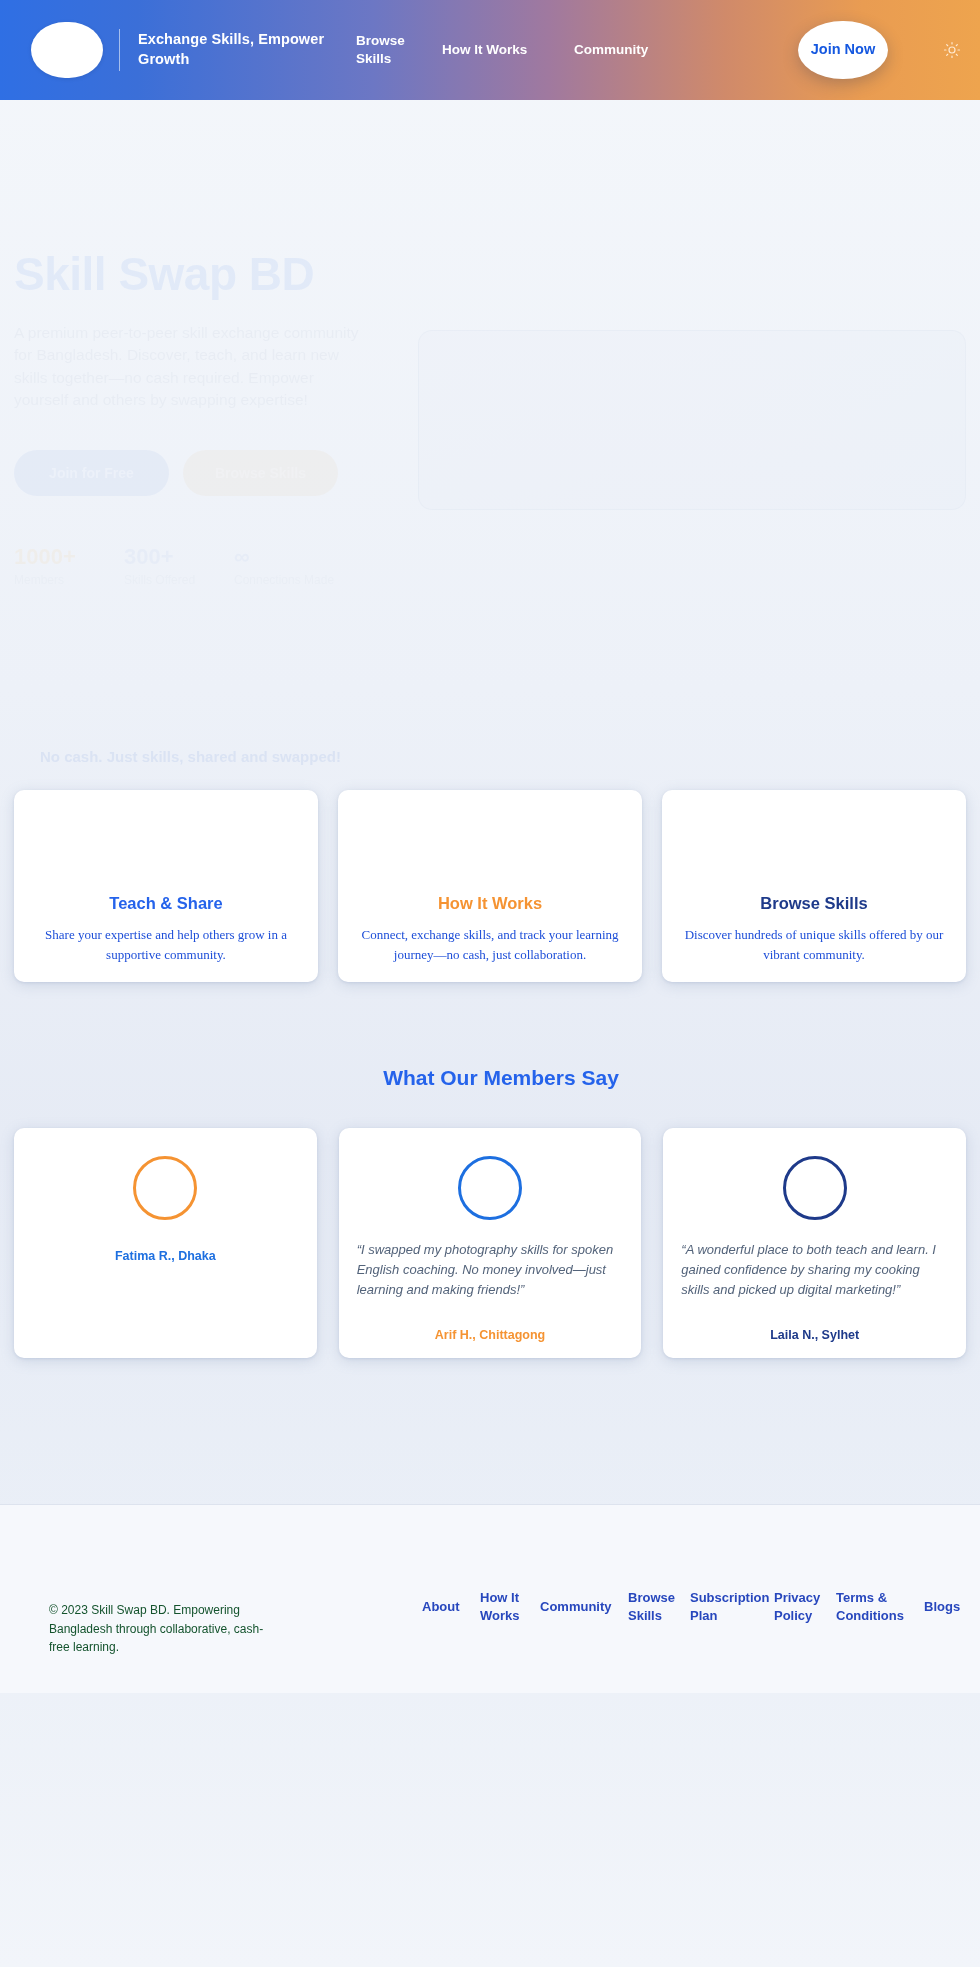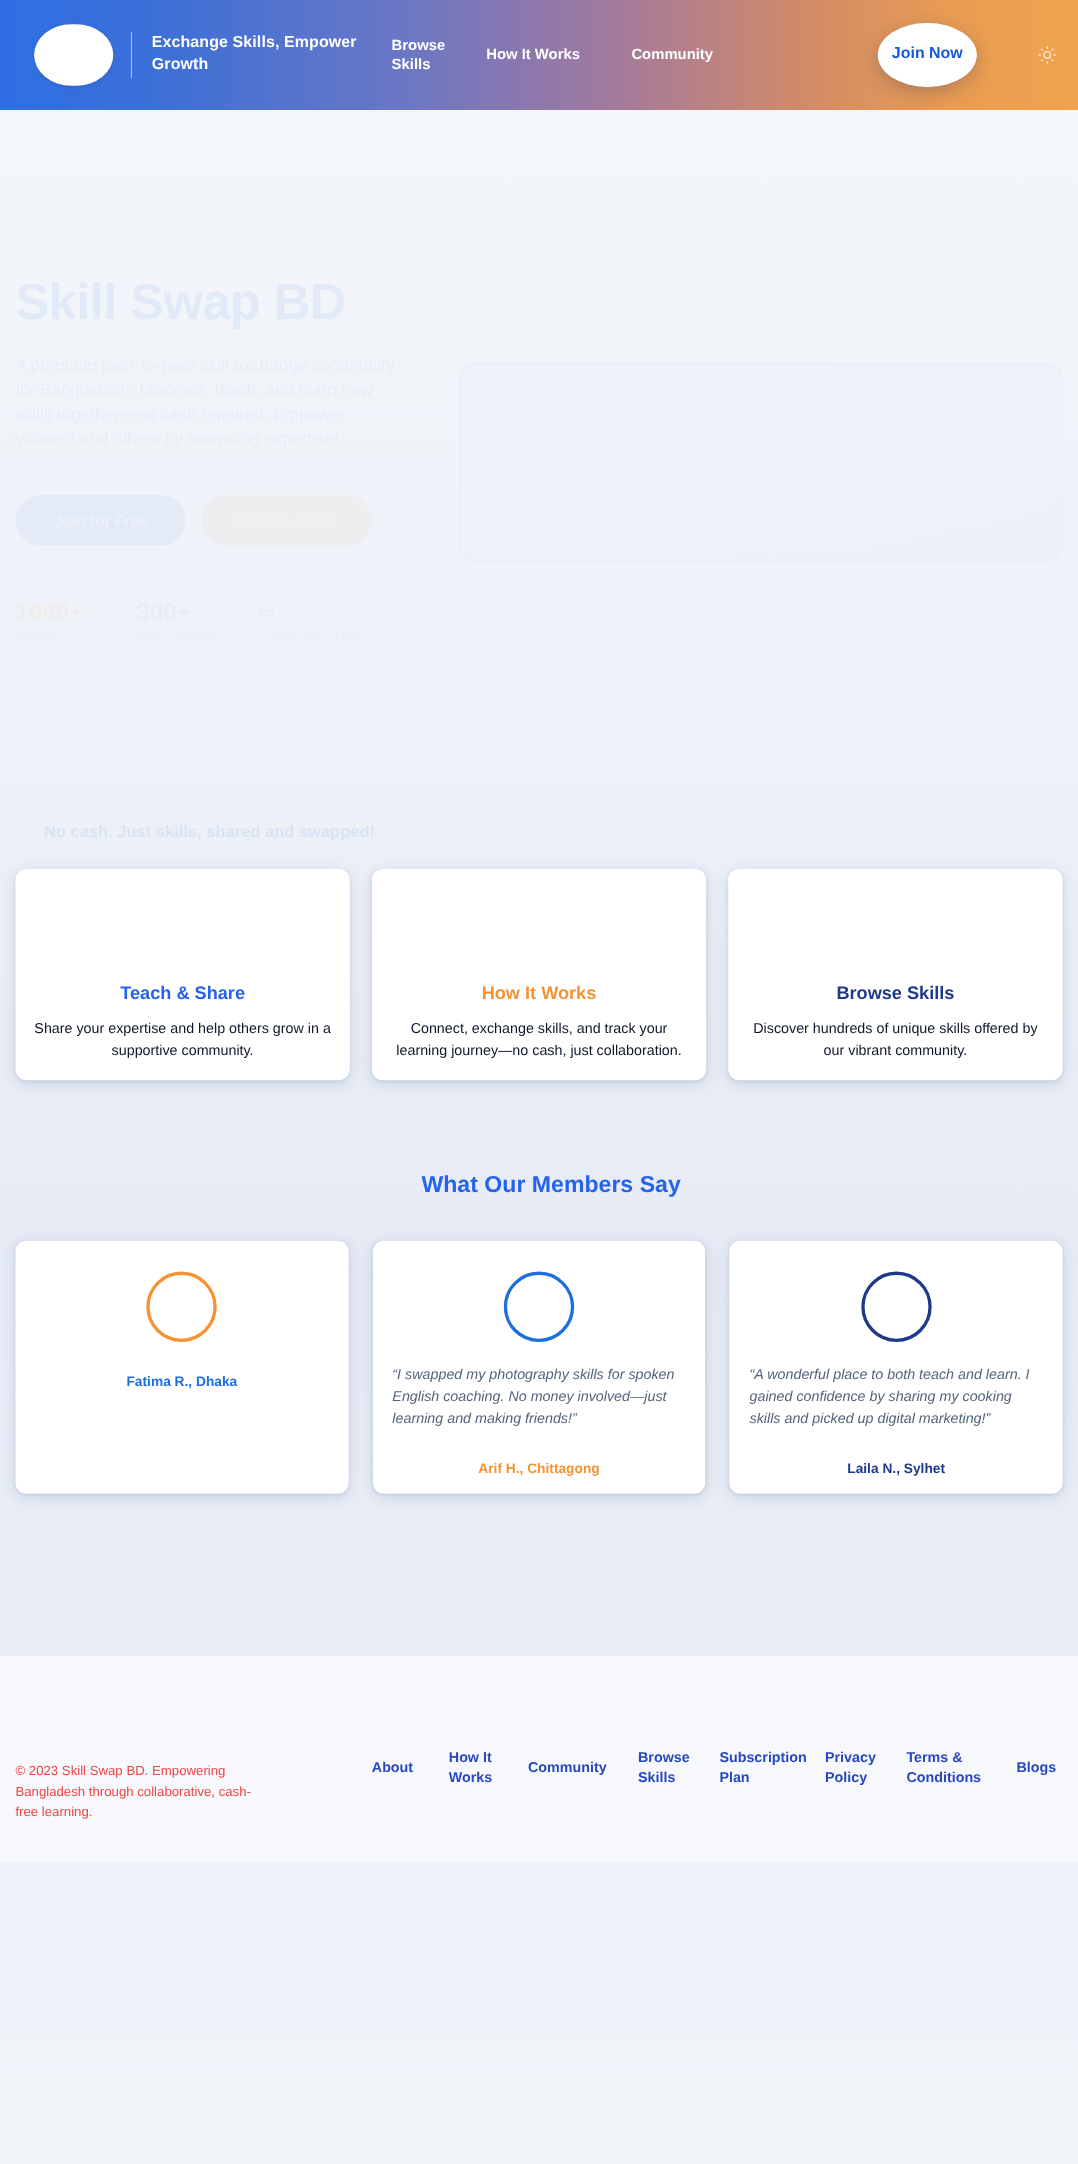--- a/index.html
+++ b/index.html
@@ -64,40 +64,40 @@
 
   
   .features { display:flex; gap:20px; padding:0 14px; margin-top:-70px; }
   .feature-card {
     flex:1 1 0; height:192px; border-radius:10px; background:#fff;
     box-shadow:0 3px 14px rgba(110,130,170,.22), 0 1px 3px rgba(110,130,170,.18);
     display:flex; flex-direction:column; align-items:center; justify-content:flex-end;
     padding:0 16px 18px; text-align:center;
   }
   .feature-title { font-size:16.5px; font-weight:700; margin-bottom:12px; }
-  .feature-desc { font-size:13px; line-height:1.5; color:#0f172a; }
+  .feature-desc { font-size:13px; line-height:1.5; color:#1d4ed8;font-family:Liberation Serif, serif; }
 
   
   .testimonials { margin-top:84px; }
   .tst-heading { text-align:center; font-size:21px; font-weight:700; color:#2563eb;margin-left:22px; }
   .tst-grid { display:flex; gap:22px; padding:0 14px; margin-top:38px; }
   .tst-card { flex:1 1 0; background:#fff; border-radius:10px; padding:22px 18px 16px;
               box-shadow:0 3px 14px rgba(110,130,170,.22), 0 1px 3px rgba(110,130,170,.18); }
   .tst-avatar { width:64px; height:64px; border-radius:50%; border:3px solid #f59332;
                 margin:6px auto 20px; }
   .tst-quote { font-size:13px; line-height:1.52; font-style:italic; color:#53637a; }
   .tst-author { margin-top:29px; font-size:12.5px; font-weight:700; text-align:center; }
 
   
   .footer-spacer { height:146px; }
   .footer { border-top:1px solid #dde3ee; background:#f6f8fc; padding:56px 14px 36px;
             display:flex; align-items:flex-start; }
-  .footer-copy { width:215px; font-size:12px; line-height:1.55; color:#ef4444; padding-top:40px; }
+  .footer-copy { width:215px; font-size:12px; line-height:1.55; color:#14532d; padding-top:40px;margin-left:35px; }
   .footer-nav { flex:1 1 auto; display:flex; align-items:center; justify-content:flex-end;
-                gap:12px; padding-top:28px; }
+                gap:0; padding-top:28px; }
   .footer-link { color:#2747bd; font-size:13px; font-weight:700; line-height:1.4;
                  text-decoration:none; cursor:pointer; padding:0 8px; width:auto; }
   .f-w1 { width:58px; } .f-w2 { width:60px; } .f-w3 { width:88px; }
   .f-w4 { width:62px; } .f-w5 { width:84px; } .f-w6 { width:62px; }
   .f-w7 { width:88px; } .f-w8 { width:50px; }
 </style>
 </head>
 <body>
 
 <div class="page">

